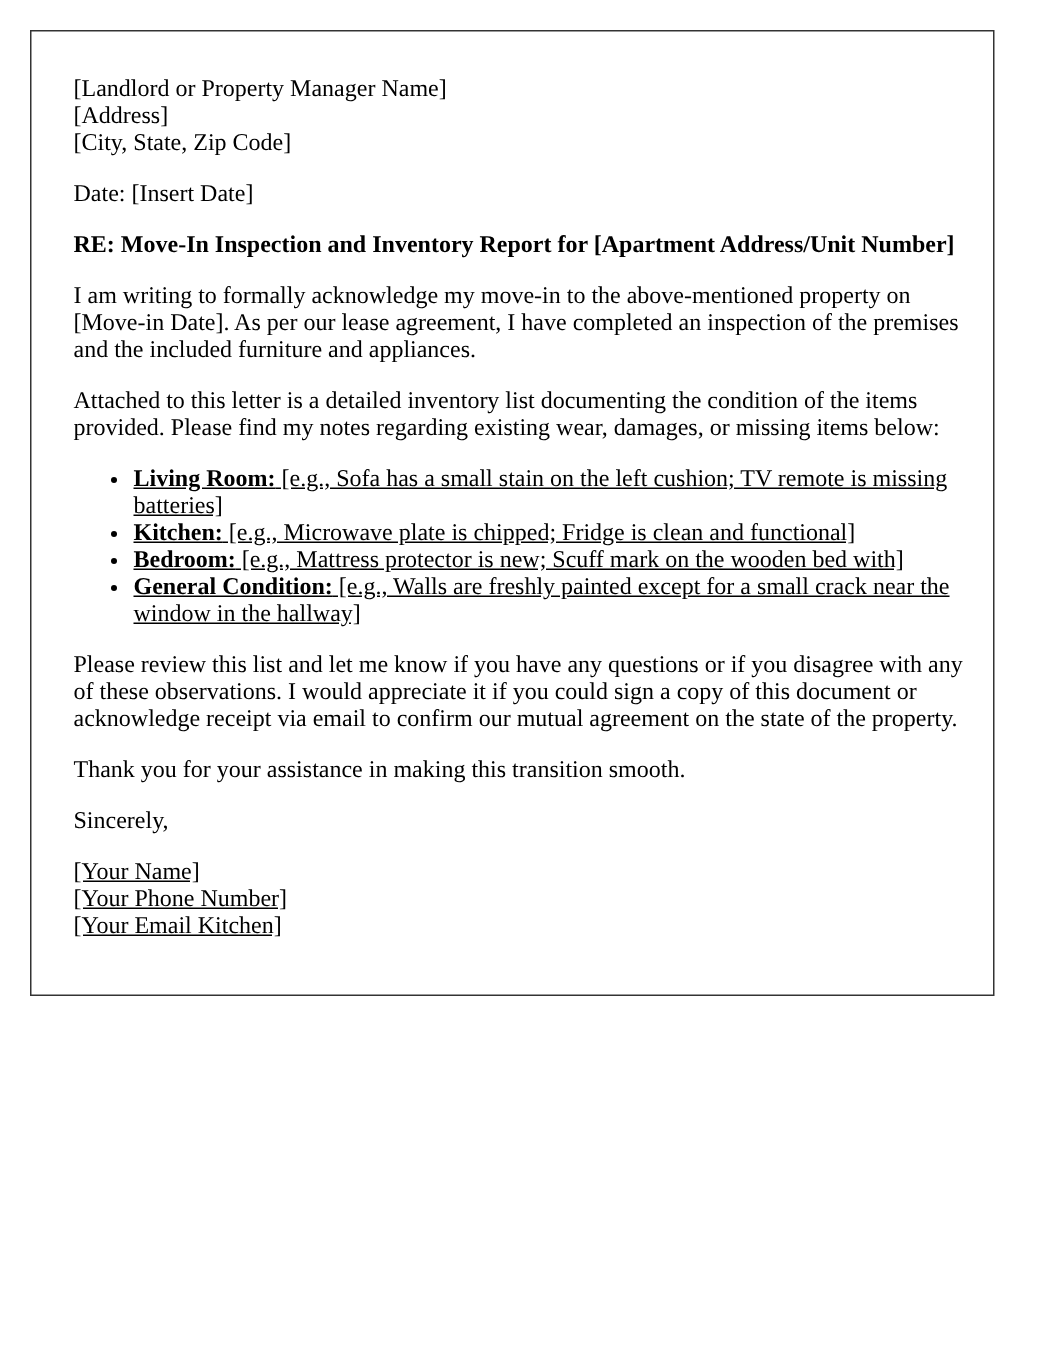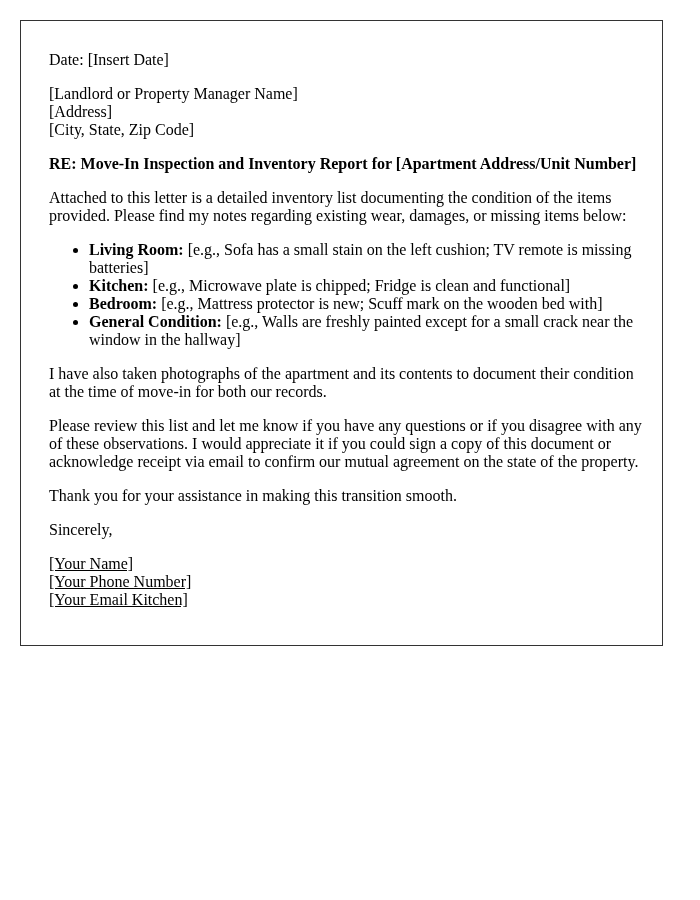--- a/index.html
+++ b/index.html
@@ -34,55 +34,56 @@
     }
     .subject {
       font-weight: bold;
     }
     ul {
       margin: 0 0 16px 0;
       padding-left: 40px;
     }
     ul li {
       margin: 0;
+      text-decoration: underline;
     }
     strong {
       font-weight: bold;
     }
     .last {
       margin-bottom: 0;
       text-decoration: underline;
     }
   </style>
 </head>
 <body>
 
 <div class="letter">
-  <p>Date: [Insert Date]</p>
-
   <p>
     <span class="block-line">[Landlord or Property Manager Name]</span>
     <span class="block-line">[Address]</span>
     <span class="block-line">[City, State, Zip Code]</span>
   </p>
 
+  <p>Date: [Insert Date]</p>
+
   <p class="subject">RE: Move-In Inspection and Inventory Report for [Apartment Address/Unit Number]</p>
 
 
+  <p>I am writing to formally acknowledge my move-in to the above-mentioned property on [Move-in Date]. As per our lease agreement, I have completed an inspection of the premises and the included furniture and appliances.</p>
 
   <p>Attached to this letter is a detailed inventory list documenting the condition of the items provided. Please find my notes regarding existing wear, damages, or missing items below:</p>
 
   <ul>
     <li><strong>Living Room:</strong><span> [e.g., Sofa has a small stain on the left cushion; TV remote is missing batteries]</span></li>
     <li><strong>Kitchen:</strong><span> [e.g., Microwave plate is chipped; Fridge is clean and functional]</span></li>
     <li><strong>Bedroom:</strong><span> [e.g., Mattress protector is new; Scuff mark on the wooden bed with]</span></li>
     <li><strong>General Condition:</strong><span> [e.g., Walls are freshly painted except for a small crack near the window in the hallway]</span></li>
   </ul>
 
-  <p>I have also taken photographs of the apartment and its contents to document their condition at the time of move-in for both our records.</p>
 
   <p>Please review this list and let me know if you have any questions or if you disagree with any of these observations. I would appreciate it if you could sign a copy of this document or acknowledge receipt via email to confirm our mutual agreement on the state of the property.</p>
 
   <p>Thank you for your assistance in making this transition smooth.</p>
 
   <p>Sincerely,</p>
 
   <p class="last">
     <span class="block-line">[Your Name]</span>
     <span class="block-line">[Your Phone Number]</span>

